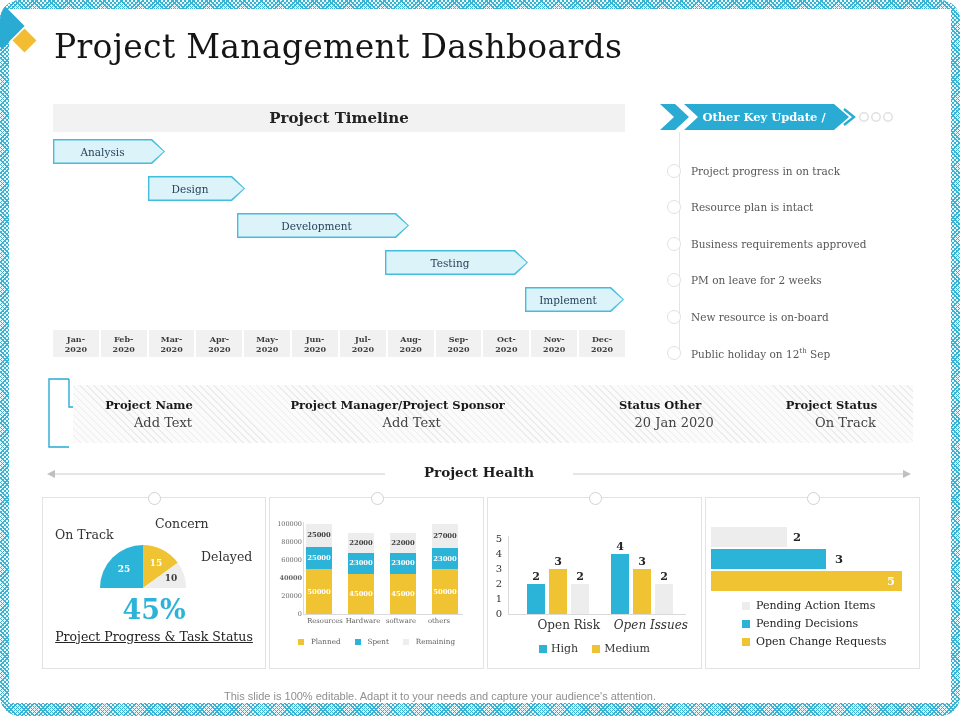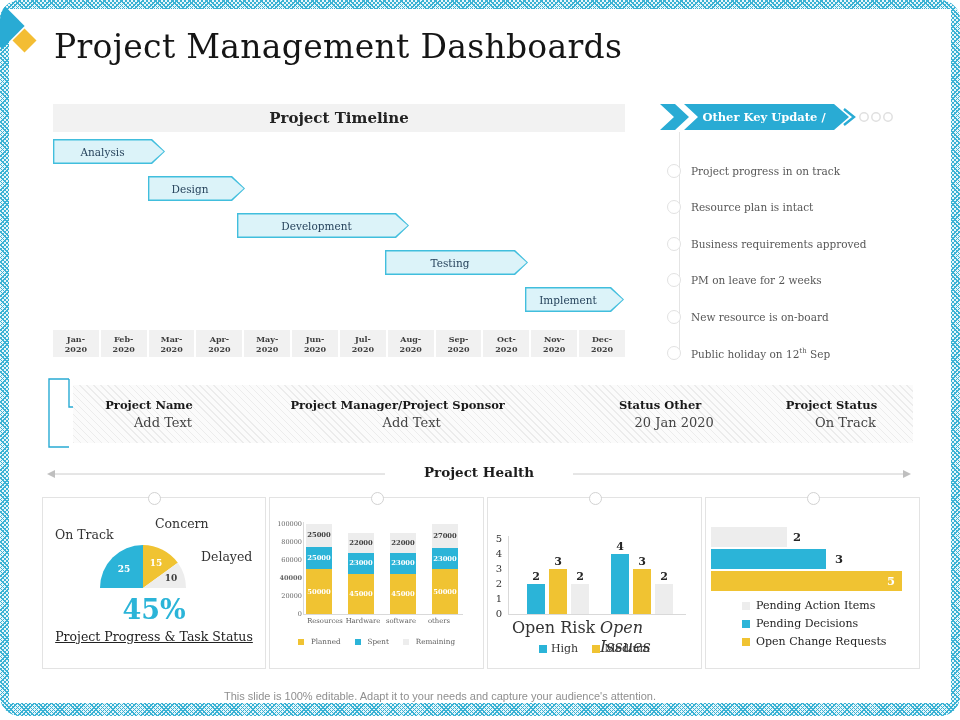--- a/index.html
+++ b/index.html
@@ -83,21 +83,21 @@
   .c-blue{background:#2BB4D8;} .c-yellow{background:#F0C332;} .c-gray{background:#EDEDED;}
 
   
   .ytick3{position:absolute;left:2px;width:12px;text-align:right;font-size:10px;color:#333;}
   .groups{position:absolute;left:24px;top:26px;width:176px;height:90px;display:flex;
     justify-content:center;gap:22px;align-items:flex-end;}
   .group{display:flex;gap:4px;align-items:flex-end;}
   .gwrap{width:18px;display:flex;flex-direction:column;justify-content:flex-end;align-items:center;}
   .blabel{font-size:11px;font-weight:700;color:#262626;margin-bottom:1px;}
   .gbar{width:18px;}
-  .gcat{position:absolute;top:120px;font-size:16px;color:#333;text-align:left;}
+  .gcat{position:absolute;top:120px;font-size:12px;color:#333;text-align:right;}
   .legend3{position:absolute;left:0;top:144px;width:100%;display:flex;justify-content:center;gap:14px;
     font-size:11px;color:#333;align-items:center;}
   .legend3 .item,.legend2 .item{display:flex;align-items:center;gap:4px;}
 
   
   .hbar{position:absolute;left:5px;height:20px;}
   .hlabel{position:absolute;font-size:11.5px;font-weight:700;color:#262626;}
   .hlabel.inside{color:#fff;}
   .legend4{position:absolute;left:36px;top:101px;display:flex;flex-direction:column;gap:5px;
     font-size:11px;color:#262626;}

